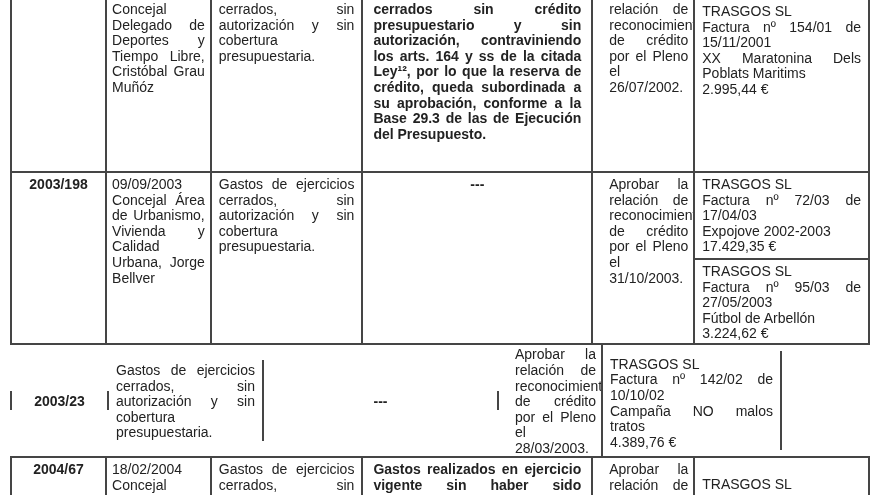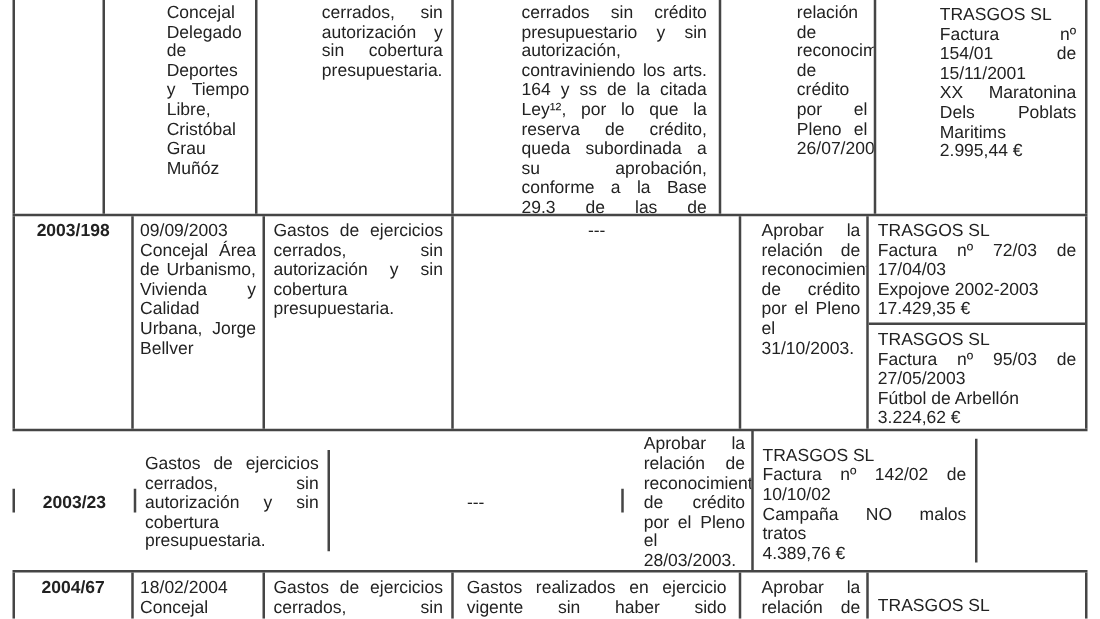--- a/index.html
+++ b/index.html
@@ -23,27 +23,27 @@
   .row { display: flex; box-sizing: border-box; border-bottom: 2px solid #454545; }
   .cell {
     box-sizing: border-box;
     border-right: 2px solid #454545;
     padding: 4px 7px 0 7px;
     overflow: hidden;
   }
   .c1 { width: 99px; border-left: 2px solid #454545; text-align: center; font-weight: bold; }
   .c2 { width: 107px; padding-left: 5px; padding-right: 5px; }
   .c3 { width: 155px; }
-  .c4 { width: 235px; padding-left: 10px; padding-right: 10px; }
+  .c4 { width: 235px; padding-left: 10px; padding-right: 10px; font-weight: bold; }
   .c5 { width: 104px; padding-left: 16px; padding-right: 5px; }
   .c6 { width: 179px; }
   .j { text-align: justify; }
   .cut { text-align: justify; -moz-text-align-last: justify; text-align-last: justify; }
   .dash { text-align: center; }
-  .r0 { height: 173px; gap: 44px; }
+  .r0 { height: 173px; }
   .r0 .cell { padding-top: 2px; }
   .r1 { height: 172px; }
   .r2 { height: 113px; align-items: center; }
   .r2 .cell { padding-top: 3px; }
   .r3 { height: 120px; }
   .nopad { padding: 0; }
   .inv-block { box-sizing: border-box; padding: 4px 7px 0 7px; }
   .inv-block.top2 { padding-top: 2px; }
   .inv-split-1 { height: 87px; border-bottom: 2px solid #454545; }
   .inv-split-2 { height: 83px; }

